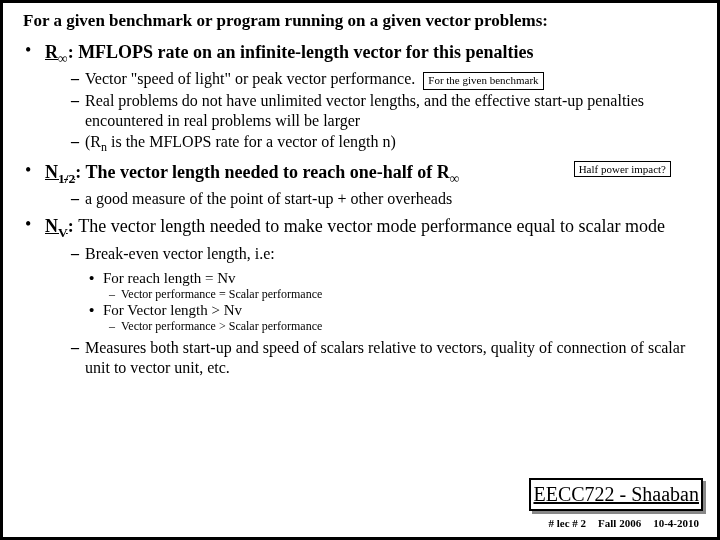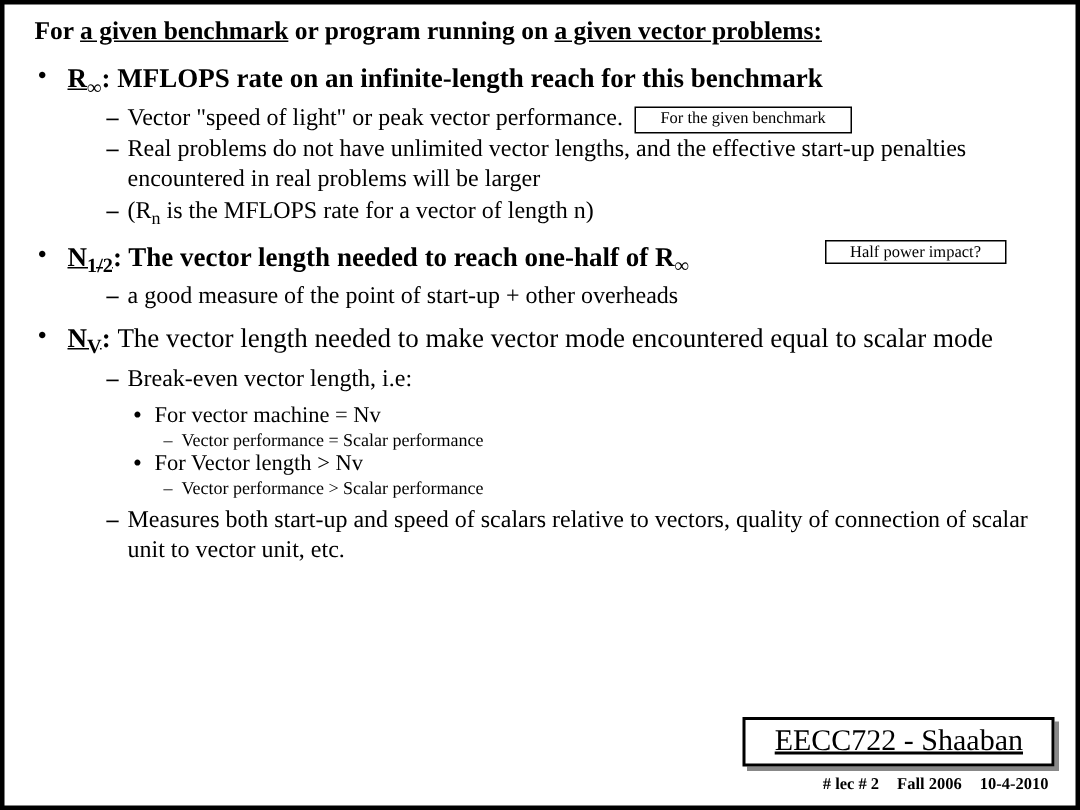--- a/index.html
+++ b/index.html
@@ -15,52 +15,52 @@
   .title {
     font-size: 30px; font-weight: bold;
     text-decoration: underline;
     text-align: center;
     border-top: 1px dotted #888;
     border-bottom: 1px dotted #888;
     padding: 2px 0;
     margin-bottom: 6px;
   }
   .intro { font-size: 17px; font-weight: bold; margin: 0 0 10px 4px; }
-  .intro .u { text-decoration: underline; }
+  .intro .u { }
   ul.top { list-style: none; margin: 0; padding: 0; }
   ul.top > li { margin-bottom: 4px; }
   .row { display: flex; align-items: flex-start; }
   .bullet-dot { font-size: 18px; width: 20px; margin-left: 6px; line-height: 1.1; }
   .termline { font-size: 18px; font-weight: bold; line-height: 1.25; flex: 1; }
   .term { text-decoration: underline; }
   .notbold { font-weight: normal; }
   .sub { font-size: 0.75em; vertical-align: sub; }
   ul.dash { list-style: none; margin: 2px 0 6px 52px; padding: 0; }
   ul.dash > li { display: flex; font-size: 16px; margin-bottom: 1px; line-height: 1.25; }
   ul.dash > li .d { width: 14px; flex-shrink: 0; font-weight: bold; }
   ul.dash > li .t { flex: 1; }
   .boxnote {
     border: 1px solid #000;
-    font-size: 11px; padding: 1px 16px;
+    font-size: 11px; padding: 1px 4px;
     margin-left: 4px; white-space: nowrap;
     display: inline-block; vertical-align: middle;
   }
   .boxnote-r { position: absolute; right: 30px; }
   ul.bullets2 { list-style: none; margin: 0 0 0 70px; padding: 0; }
   ul.bullets2 > li { display: flex; font-size: 15px; margin-bottom: 0; }
   ul.bullets2 > li .b2 { width: 14px; flex-shrink: 0; font-weight: bold; }
   ul.dash3 { list-style: none; margin: 0 0 0 90px; padding: 0; }
   ul.dash3 > li { display: flex; font-size: 12px; }
   ul.dash3 > li .d3 { width: 12px; flex-shrink: 0; }
   .footer-box {
     position: absolute; right: 14px; bottom: 26px;
     border: 2px solid #000;
     box-shadow: 3px 3px 0 #888;
     background: #fff;
-    font-size: 20px; padding: 3px 19px;
+    font-size: 20px; padding: 3px 2px;
     text-decoration: underline;
     font-family: "Times New Roman", serif;
   }
   .footer-meta {
     position: absolute; right: 18px; bottom: 8px;
     font-size: 11px; font-weight: bold;
   }
   .gap { display: inline-block; width: 12px; }
 </style>
 </head>
@@ -70,21 +70,21 @@
 
   <div class="intro">
     <span>For </span><span class="u">a given benchmark</span><span> or program running on </span><span class="u">a given vector problems:</span>
   </div>
 
   <ul class="top">
     <li>
       <div class="row">
         <div class="bullet-dot">•</div>
         <div class="termline">
-          <span class="term"><span>R</span><span class="sub">∞</span></span><span>: </span><span>MFLOPS rate on an infinite-length reach for this benchmark</span>
+          <span class="term"><span>R</span><span class="sub">∞</span></span><span>: </span><span>MFLOPS rate on an infinite-length vector for this penalties</span>
         </div>
       </div>
       <ul class="dash">
         <li>
             <span class="d">–</span>
             <span class="t"><span>Vector "speed of light" or peak vector performance.</span> <span class="boxnote">For the given benchmark</span></span>
           </li>
         <li>
             <span class="d">–</span>
             <span class="t">Real problems do not have unlimited vector lengths, and the effective start-up penalties encountered in real problems will be larger</span>
@@ -109,33 +109,33 @@
             <span class="d">–</span>
             <span class="t">a good measure of the point of start-up + other overheads</span>
           </li>
       </ul>
     </li>
 
     <li>
       <div class="row">
         <div class="bullet-dot">•</div>
         <div class="termline">
-          <span class="term"><span>N</span><span class="sub">V</span></span><span>: </span><span class="notbold">The vector length needed to make vector mode encountered equal to scalar mode</span>
+          <span class="term"><span>N</span><span class="sub">V</span></span><span>: </span><span class="notbold">The vector length needed to make vector mode performance equal to scalar mode</span>
         </div>
       </div>
       <ul class="dash">
         <li>
             <span class="d">–</span>
             <span class="t">Break-even vector length, i.e:</span>
           </li>
       </ul>
       <ul class="bullets2">
         <li>
             <span class="b2">•</span>
-            <span>For vector machine = Nv</span>
+            <span>For reach length = Nv</span>
           </li>
       </ul>
       <ul class="dash3">
         <li>
             <span class="d3">–</span>
             <span>Vector performance = Scalar performance</span>
           </li>
       </ul>
       <ul class="bullets2">
         <li>

